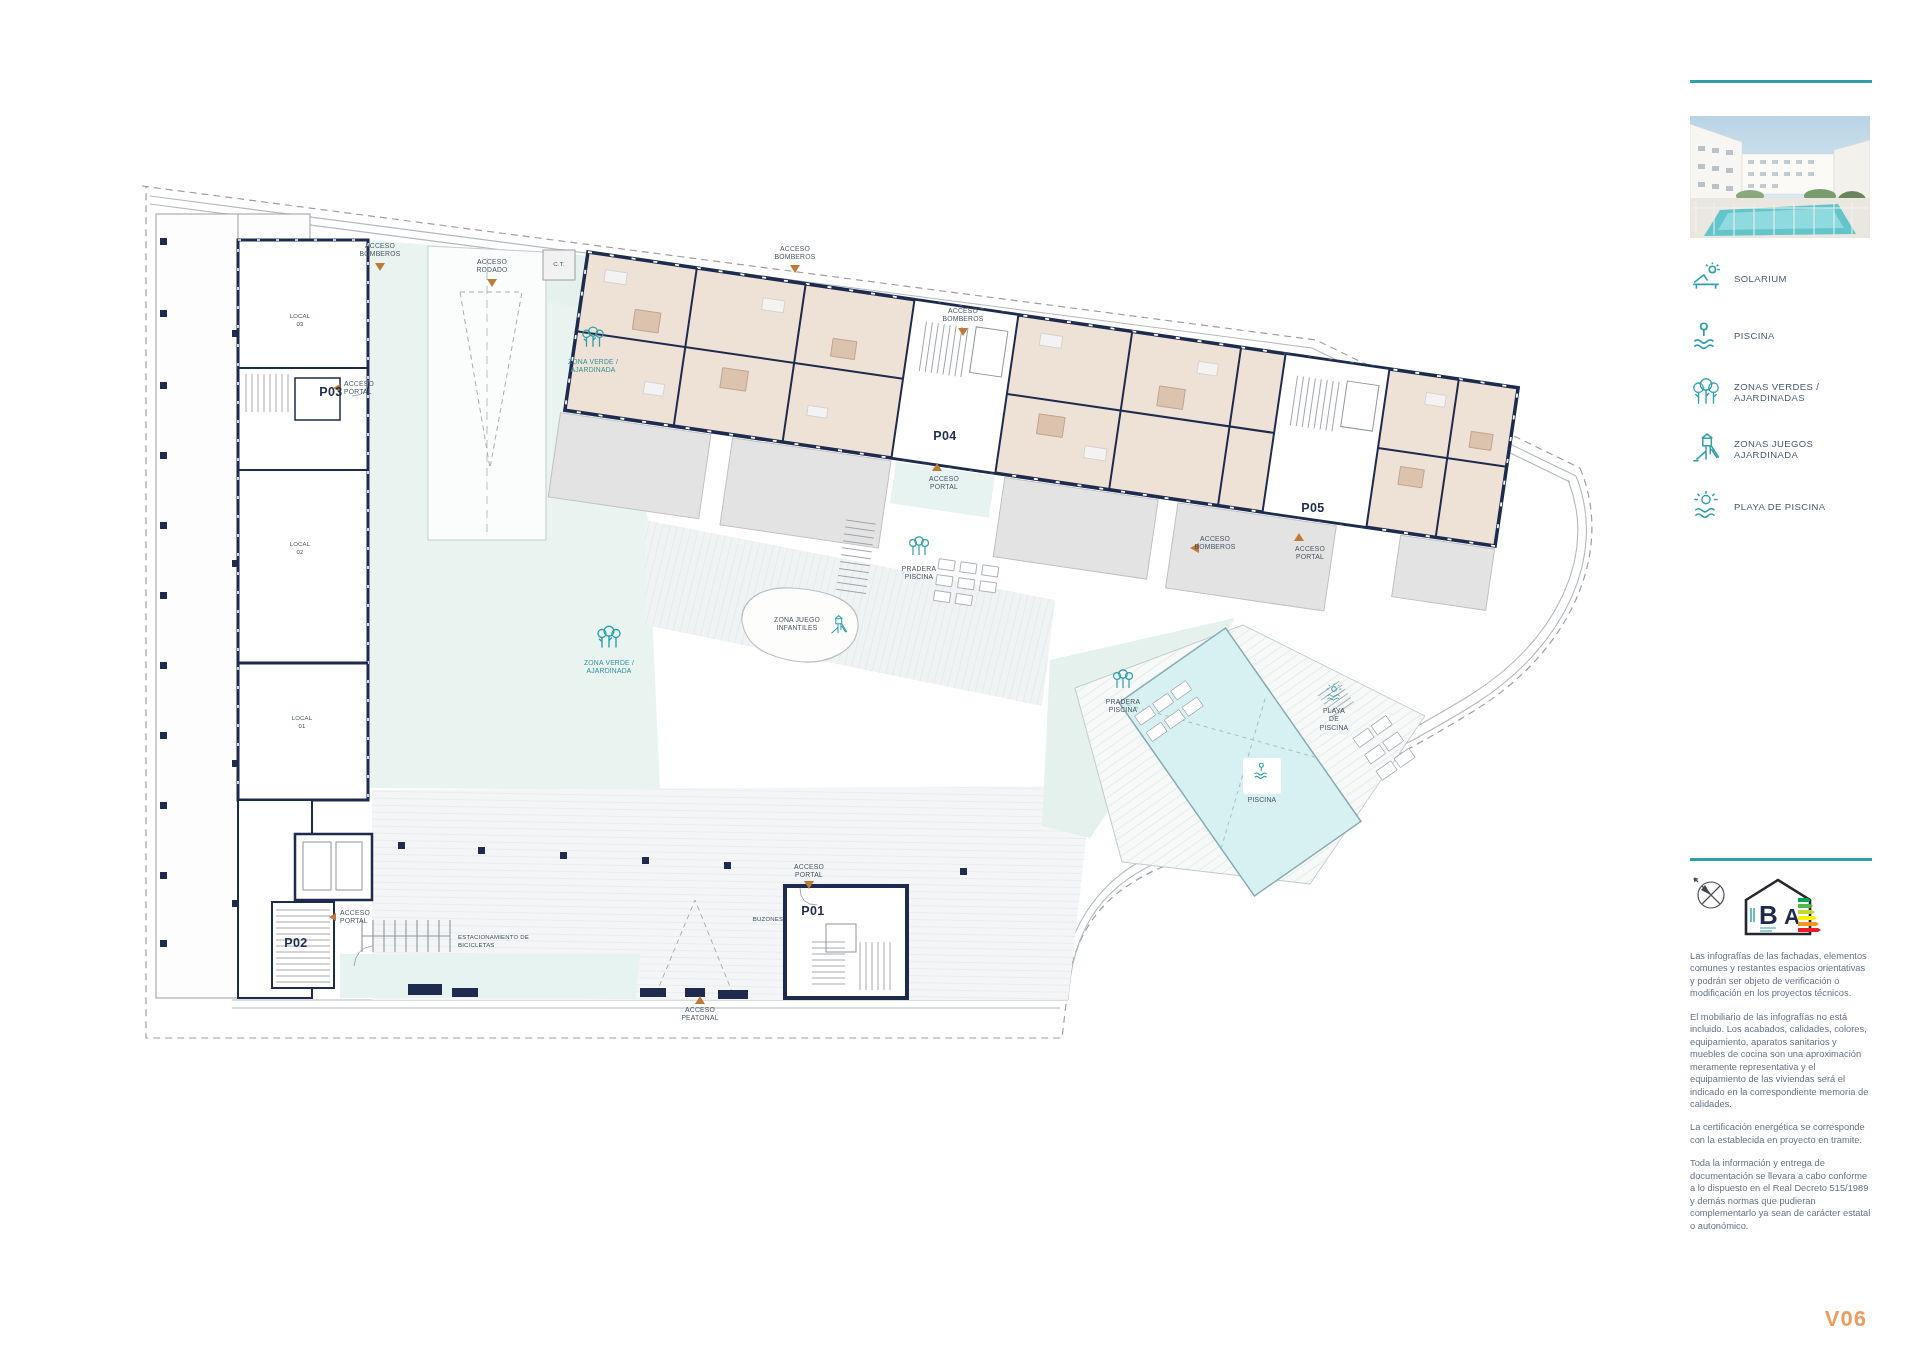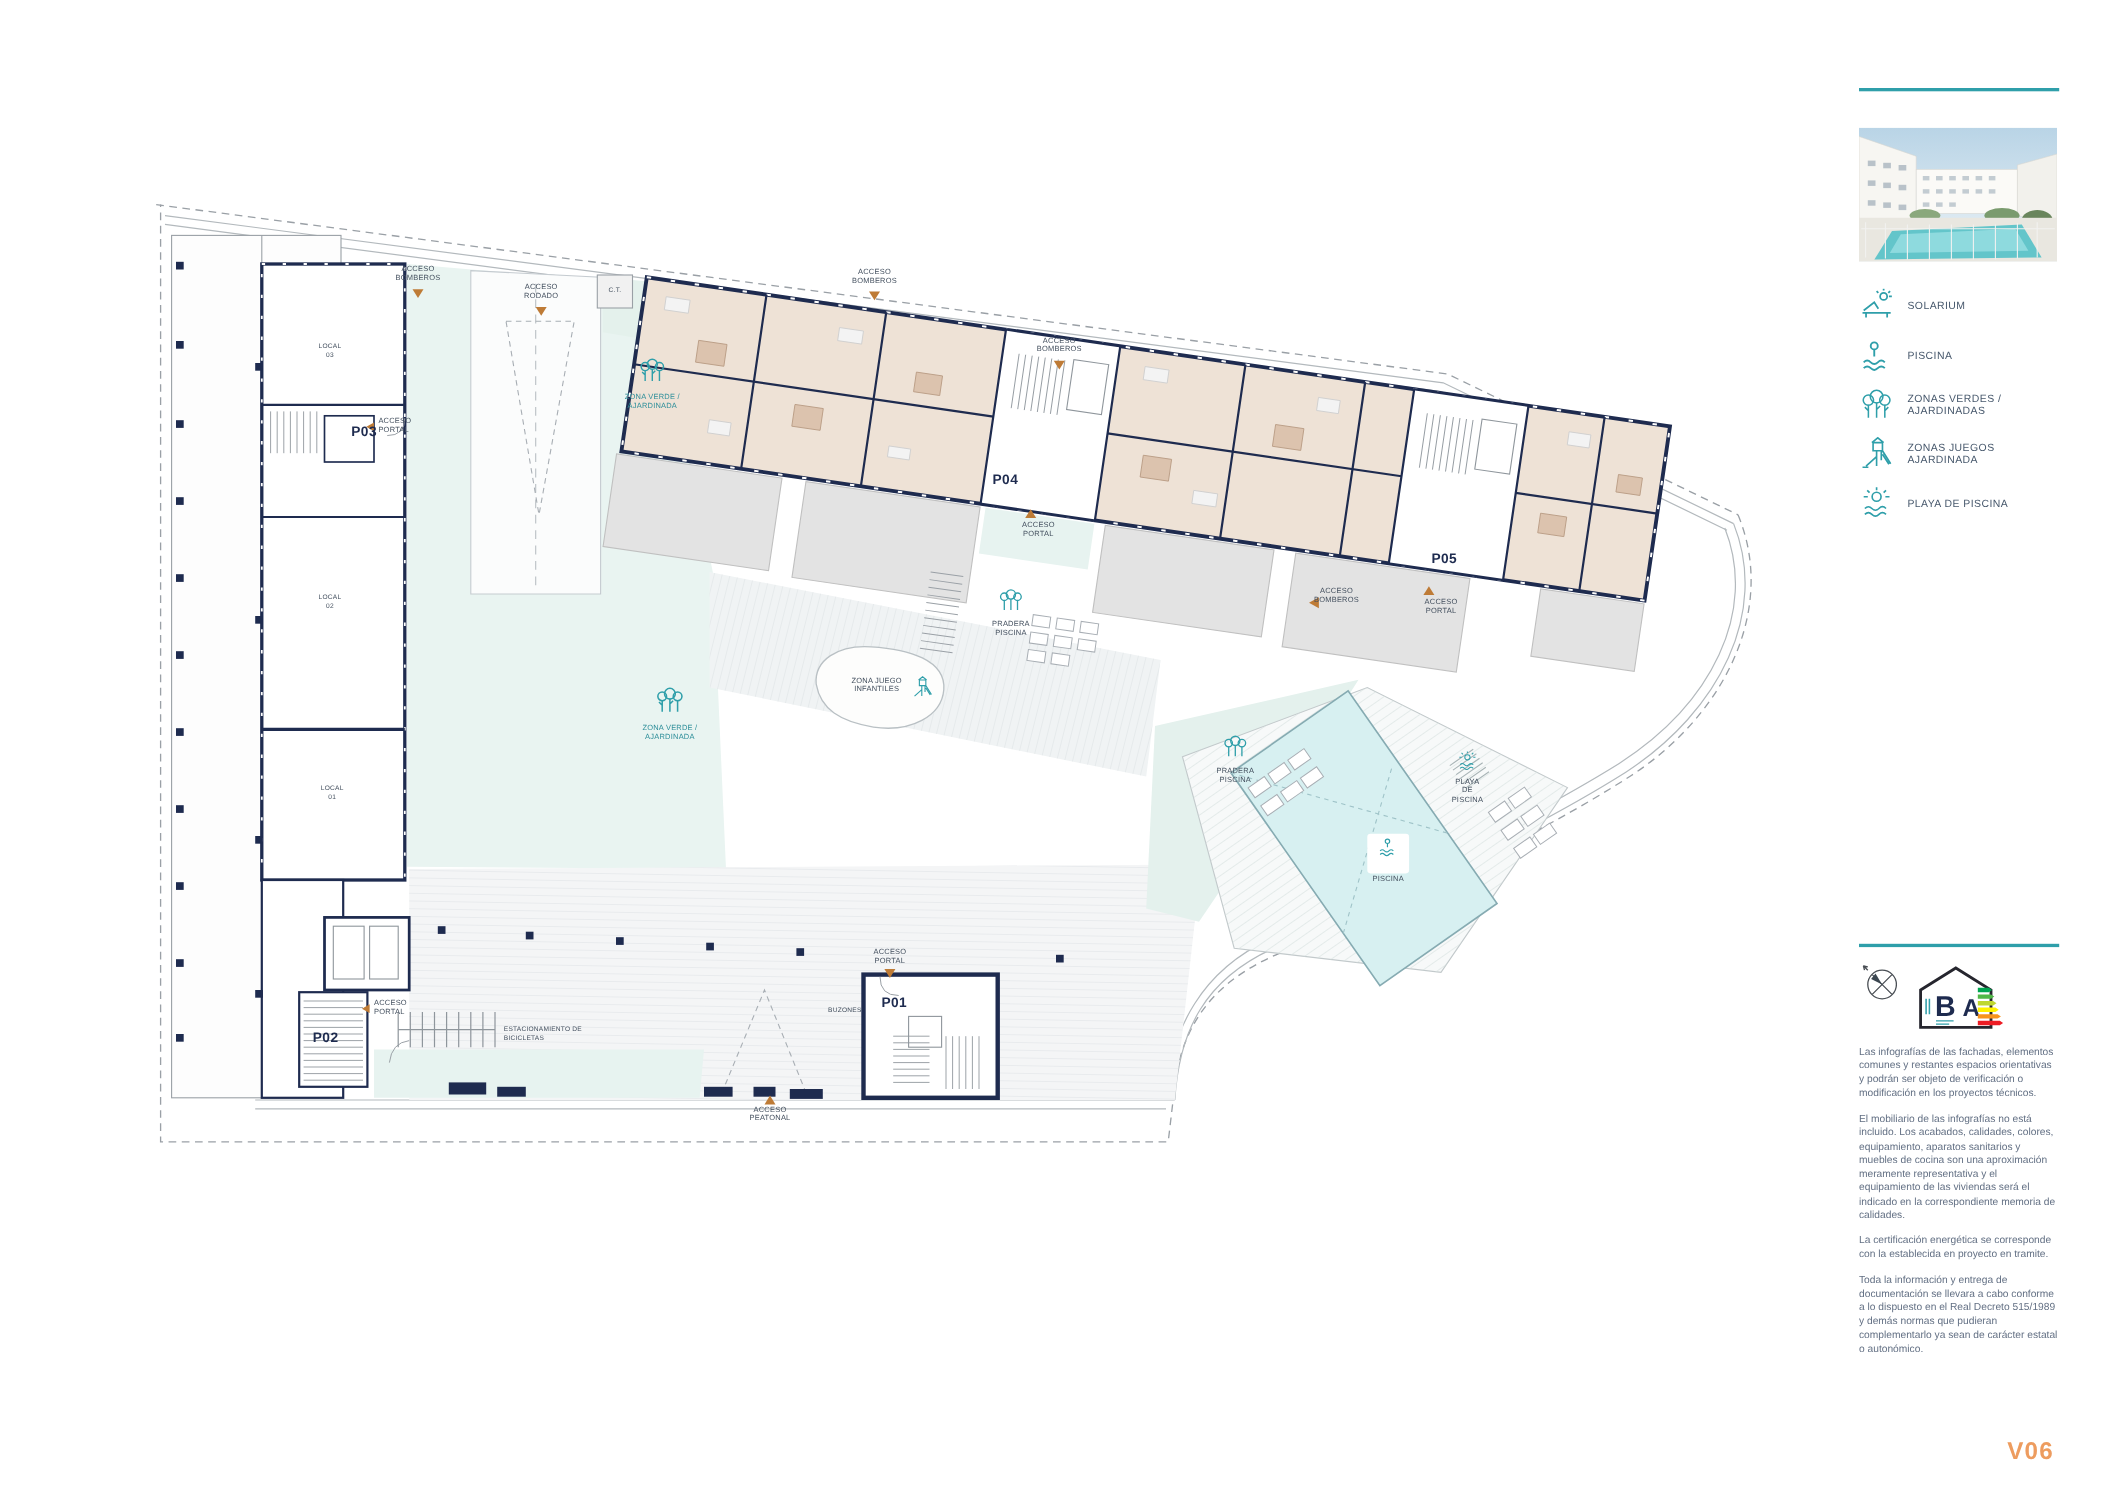--- a/index.html
+++ b/index.html
@@ -10,21 +10,21 @@
               color:#44505f;text-align:center;white-space:pre-line;letter-spacing:.2px;}
   .plan-label.teal{color:#2f8f9a;}
   .plan-label.tiny{font-size:6px;}
   .plan-label.pnum{font-size:12.5px;font-weight:bold;color:#1e2b4f;letter-spacing:.4px;}
   .plan-label.lft{transform:translate(0,-50%);text-align:left;}
   .plan-icon{position:absolute;transform:translate(-50%,-50%);}
   .chip{position:absolute;transform:translate(-50%,-50%);background:#fff;border-radius:3px;}
   .sidebar{position:absolute;left:1690px;top:0;width:185px;height:1356px;}
   .rule{position:absolute;left:0;width:182px;height:3px;background:#2F9FAA;}
   .photo{position:absolute;left:0;top:116px;width:180px;height:122px;overflow:hidden;}
-  .legend{position:absolute;left:0;top:262px;width:185px;display:flex;flex-direction:column;gap:13px;}
+  .legend{position:absolute;left:0;top:262px;width:185px;display:flex;flex-direction:column;gap:25px;}
   .legend-row{display:flex;align-items:center;gap:12px;height:32px;}
   .legend-ic{width:32px;height:32px;flex:0 0 32px;}
   .legend-lb{font-size:9.5px;color:#47586c;letter-spacing:.4px;}
   .logos{position:absolute;left:0;top:868px;width:185px;height:80px;}
   .compass{position:absolute;left:0px;top:6px;}
   .energy{position:absolute;left:52px;top:8px;}
   .disclaimer{position:absolute;left:0;top:950px;width:182px;}
   .disclaimer p{margin:0 0 11px 0;font-size:9.3px;line-height:1.34;color:#637084;}
   .version{position:absolute;right:8px;top:1306px;font-size:22px;font-weight:bold;color:#ED9C5F;letter-spacing:1px;}
 </style>
@@ -343,21 +343,21 @@
         <path d="M15,3V1 M21,5l2,-2 M9,5L7,3 M23,9h3 M7,9H4 M5,19q3,-3 6,0t6,0t6,0 M5,24q3,-3 6,0t6,0t6,0"></path>
   </svg>
 </div>
 <div class="plan-label" style="left:1334px;top:720px;">PLAYA
 DE
 PISCINA</div>
 
 <div class="plan-label pnum" style="left:297px;top:393px;margin-left:34px;">P03</div>
 <div class="plan-label pnum" style="left:296px;top:944px;">P02</div>
 <div class="plan-label pnum" style="left:813px;top:912px;">P01</div>
-<div class="plan-label pnum" style="left:914px;top:437px;">P04</div>
+<div class="plan-label pnum" style="left:945px;top:437px;">P04</div>
 <div class="plan-label pnum" style="left:1313px;top:509px;">P05</div>
 
 <div class="plan-label tiny" style="left:300px;top:320px;">LOCAL
 03</div>
 <div class="plan-label tiny" style="left:300px;top:548px;">LOCAL
 02</div>
 <div class="plan-label tiny" style="left:302px;top:722px;">LOCAL
 01</div>
 
 <div class="plan-label tiny" style="left:768px;top:920px;">BUZONES</div>

